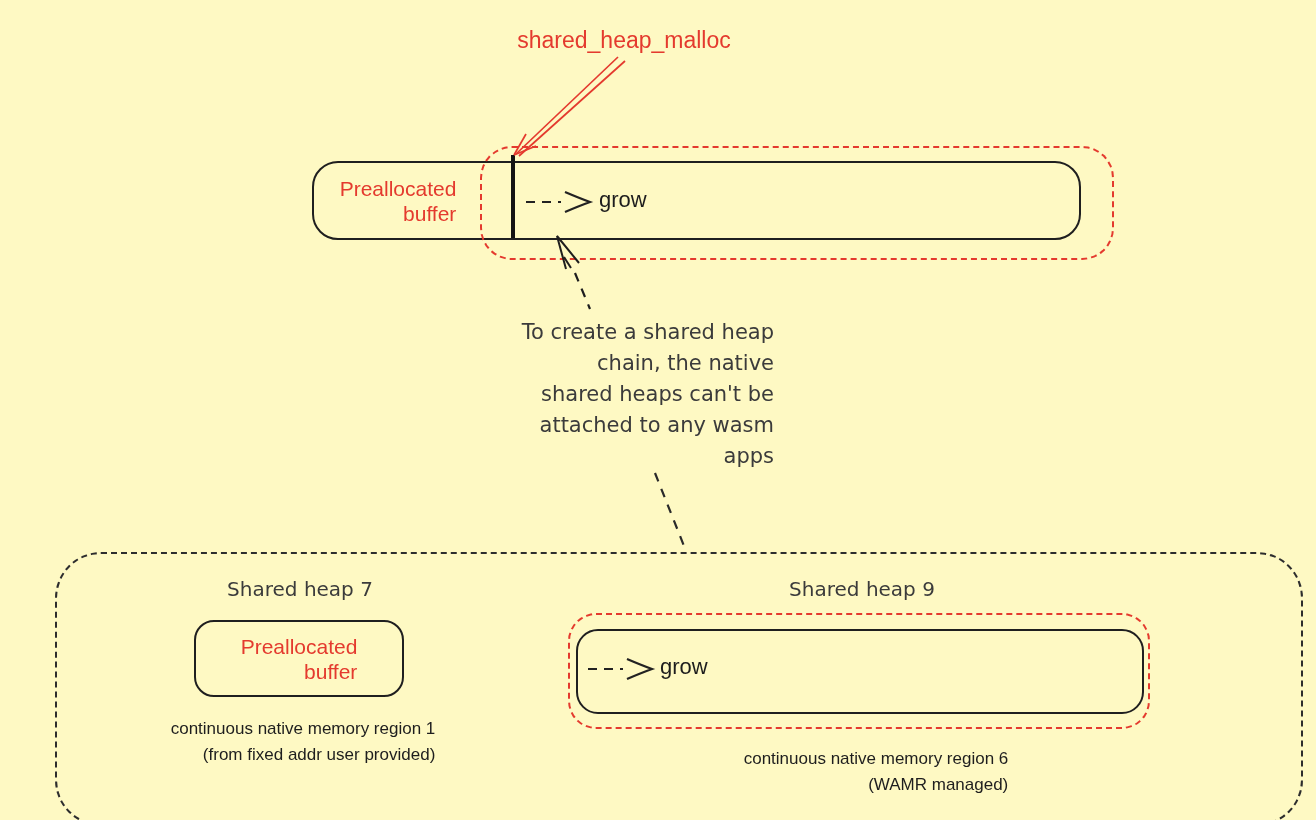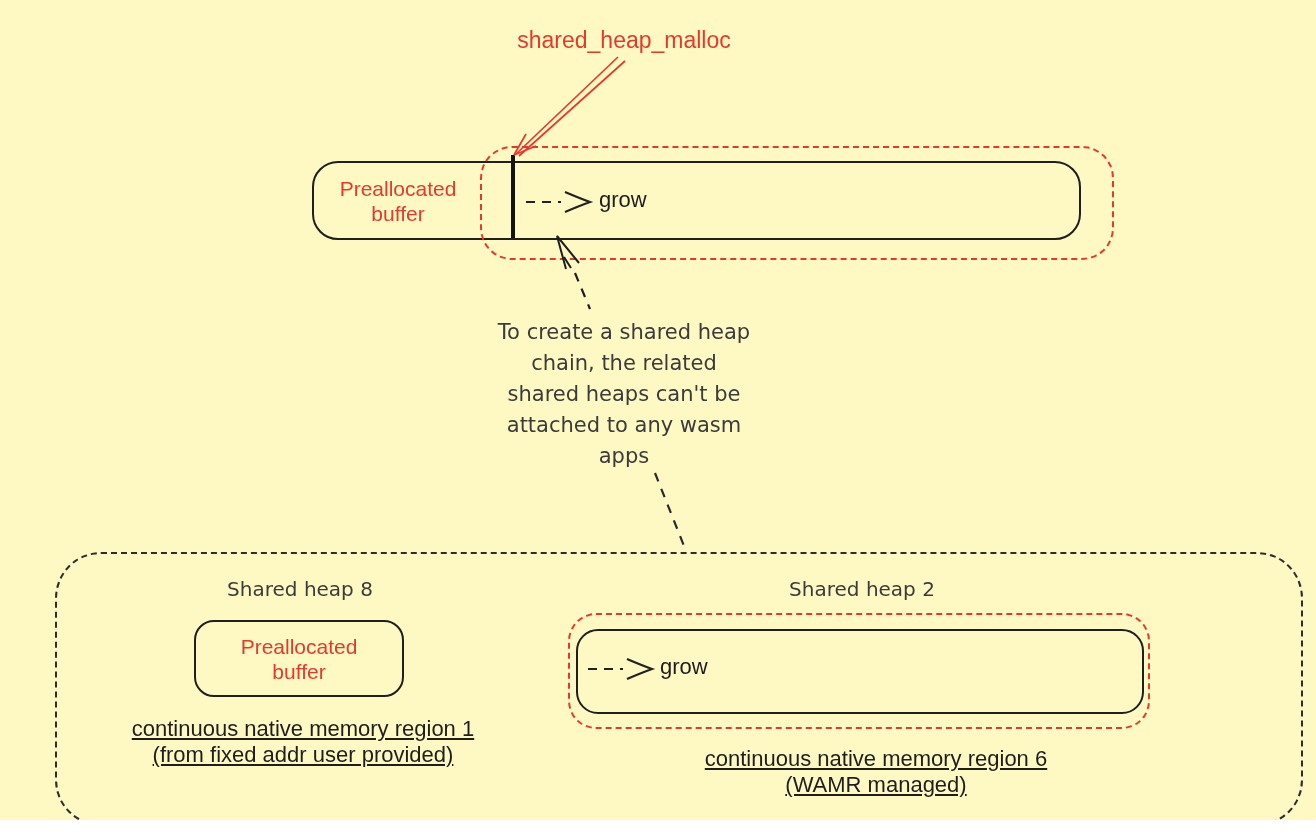--- a/index.html
+++ b/index.html
@@ -6,21 +6,21 @@
   .canvas {
     position: relative;
     width: 1316px;
     height: 820px;
     background: #fef9c3;
     overflow: hidden;
     font-family: "DejaVu Sans", sans-serif;
   }
   .abs { position: absolute; }
   .pre { white-space: pre-line; }
-  .center { text-align: center; }
+  .center { text-align: right; }
   .cx { transform: translateX(-50%); }
 
   
   .malloc-label {
     left: 624px; top: 27px;
     font-family: "Liberation Sans", sans-serif;
     font-size: 23px; color: #E43A2E;
   }
   .side-note {
     left: 10px; top: 145px;
@@ -67,21 +67,21 @@
   .heap1-box {
     left: 194px; top: 620px; width: 206px; height: 73px;
     border: 2px solid #1F1F1F; border-radius: 20px;
     display: flex; align-items: center; justify-content: center;
     font-family: "Liberation Sans", sans-serif;
     font-size: 21px; line-height: 25px; color: #E43A2E;
   }
   .heap1-caption {
     left: 303px; top: 716px;
     font-family: "Liberation Sans", sans-serif;
-    font-size: 22px; line-height: 26px; color: #1E1E1E; text-decoration: underline;
+    font-size: 17px; line-height: 26px; color: #1E1E1E;
   }
   .heap2-red-outline {
     left: 568px; top: 613px; width: 578px; height: 112px;
     border: 2.5px dashed #E43A2E; border-radius: 28px;
   }
   .heap2-box {
     left: 576px; top: 629px; width: 564px; height: 81px;
     border: 2px solid #1F1F1F; border-radius: 22px;
   }
   .grow-arrow-bottom { left: 586px; top: 655px; }
@@ -110,34 +110,34 @@
 
   <div class="abs heap-divider"></div>
 
   <svg class="abs grow-arrow-top" width="72" height="28" viewBox="0 0 72 28">
     <line x1="2" y1="14" x2="37" y2="14" stroke="#222" stroke-width="2.2" stroke-dasharray="9 7"></line>
     <path d="M41 4 Q55 10 66 14 Q55 18 41 24" fill="none" stroke="#222" stroke-width="2.2"></path>
   </svg>
   <div class="abs grow-label-top">grow</div>
 
   <div class="abs cx pre center annotation-note">To create a shared heap
-chain, the related
+chain, the native
 shared heaps can't be
 attached to any wasm
 apps</div>
 
   <div class="abs bottom-container"></div>
 
-  <div class="abs cx heap1-title">Shared heap 8</div>
+  <div class="abs cx heap1-title">Shared heap 7</div>
   <div class="abs pre center heap1-box">Preallocated
 buffer</div>
   <div class="abs cx pre center heap1-caption">continuous native memory region 1
 (from fixed addr user provided)</div>
 
-  <div class="abs cx heap2-title">Shared heap 2</div>
+  <div class="abs cx heap2-title">Shared heap 9</div>
   <div class="abs heap2-red-outline"></div>
   <div class="abs heap2-box"></div>
   <svg class="abs grow-arrow-bottom" width="72" height="28" viewBox="0 0 72 28">
     <line x1="2" y1="14" x2="37" y2="14" stroke="#222" stroke-width="2.2" stroke-dasharray="9 7"></line>
     <path d="M41 4 Q55 10 66 14 Q55 18 41 24" fill="none" stroke="#222" stroke-width="2.2"></path>
   </svg>
   <div class="abs grow-label-bottom">grow</div>
   <div class="abs cx pre center heap1-caption" style="left:876px; top:746px;">continuous native memory region 6
 (WAMR managed)</div>
 

